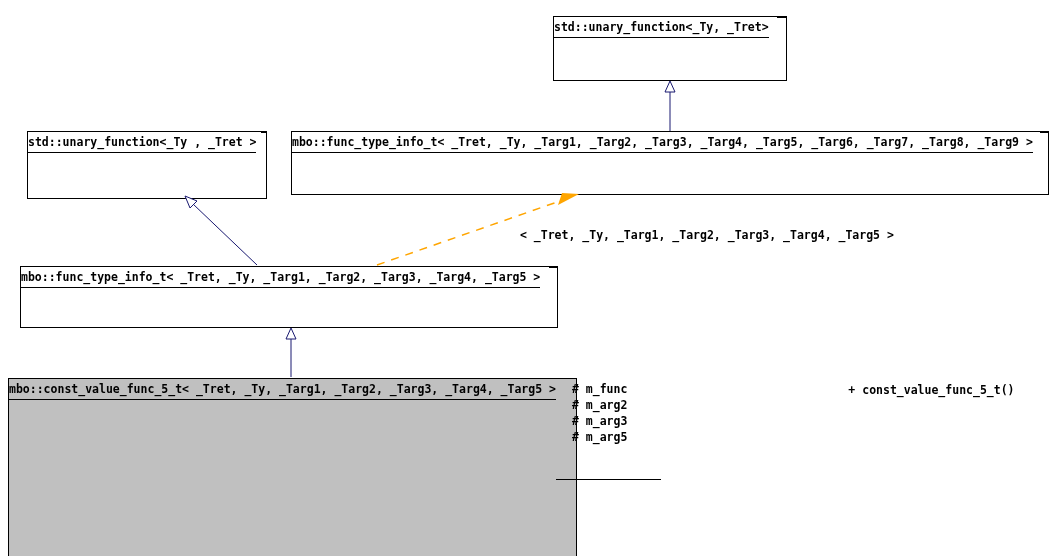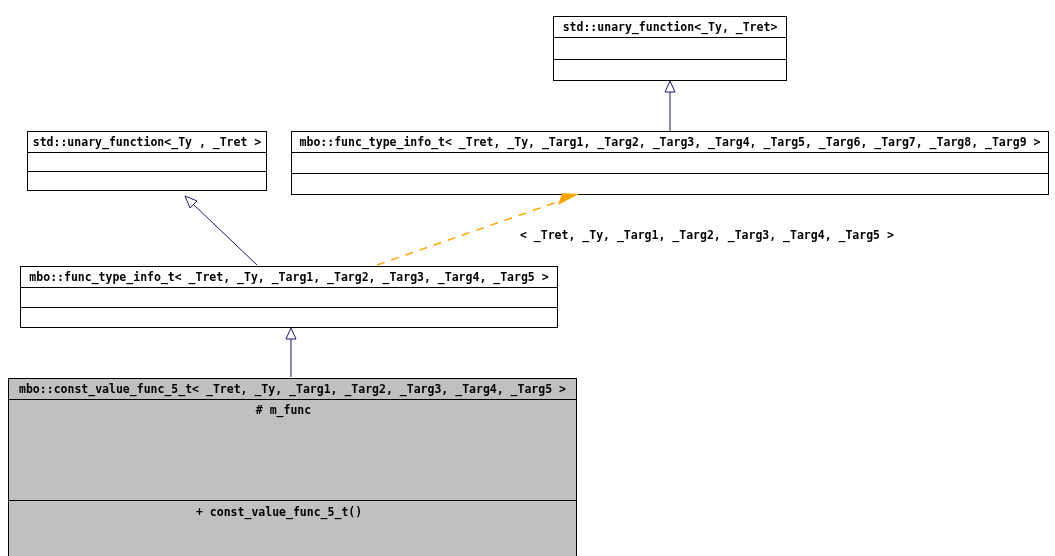--- a/index.html
+++ b/index.html
@@ -13,21 +13,21 @@
     font-weight: bold;
     font-size: 11.5px;
     color: #000000;
     overflow: hidden;
   }
   .ubox {
     position: absolute;
     background: #ffffff;
     border: 1px solid #000000;
     display: flex;
-    flex-direction: column;
+    flex-direction: row;
   }
   .ubox .title {
     height: 21px;
     line-height: 20px;
     text-align: center;
     white-space: nowrap;
     overflow: hidden;
     border-bottom: 1px solid #000000;
     flex: 0 0 auto;
   }
@@ -62,21 +62,21 @@
 <body>
 
 <div id="canvas">
 
   <div class="ubox" style="left:553px; top:16px; width:234px; height:65px;">
     <div class="title">std::unary_function&lt;_Ty, _Tret&gt;</div>
     <div class="sec"></div>
     <div class="sec"></div>
   </div>
 
-  <div class="ubox" style="left:27px; top:131px; width:240px; height:60px;">
+  <div class="ubox" style="left:27px; top:131px; width:240px; height:68px;">
     <div class="title">std::unary_function&lt;_Ty , _Tret &gt;</div>
     <div class="sec"></div>
     <div class="sec"></div>
   </div>
 
   <div class="ubox" style="left:291px; top:131px; width:758px; height:64px;">
     <div class="title">mbo::func_type_info_t&lt; _Tret, _Ty, _Targ1, _Targ2, _Targ3, _Targ4, _Targ5, _Targ6, _Targ7, _Targ8, _Targ9 &gt;</div>
     <div class="sec"></div>
     <div class="sec"></div>
   </div>
@@ -84,20 +84,23 @@
   <div class="ubox" style="left:20px; top:266px; width:538px; height:62px;">
     <div class="title">mbo::func_type_info_t&lt; _Tret, _Ty, _Targ1, _Targ2, _Targ3, _Targ4, _Targ5 &gt;</div>
     <div class="sec"></div>
     <div class="sec"></div>
   </div>
 
   <div class="ubox focus-box" style="left:8px; top:378px; width:569px; height:186px;">
     <div class="title">mbo::const_value_func_5_t&lt; _Tret, _Ty, _Targ1, _Targ2, _Targ3, _Targ4, _Targ5 &gt;</div>
     <div class="attrs">
       <div class="member"># m_func</div>
+      <div class="member"># m_arg2</div>
+      <div class="member"># m_arg3</div>
+      <div class="member"># m_arg5</div>
     </div>
     <div class="methods">
       <div class="method-block">
         <div class="member">+ const_value_func_5_t()</div>
       </div>
     </div>
   </div>
 
   <div id="edge-label">&lt; _Tret, _Ty, _Targ1, _Targ2, _Targ3, _Targ4, _Targ5 &gt;</div>
 

